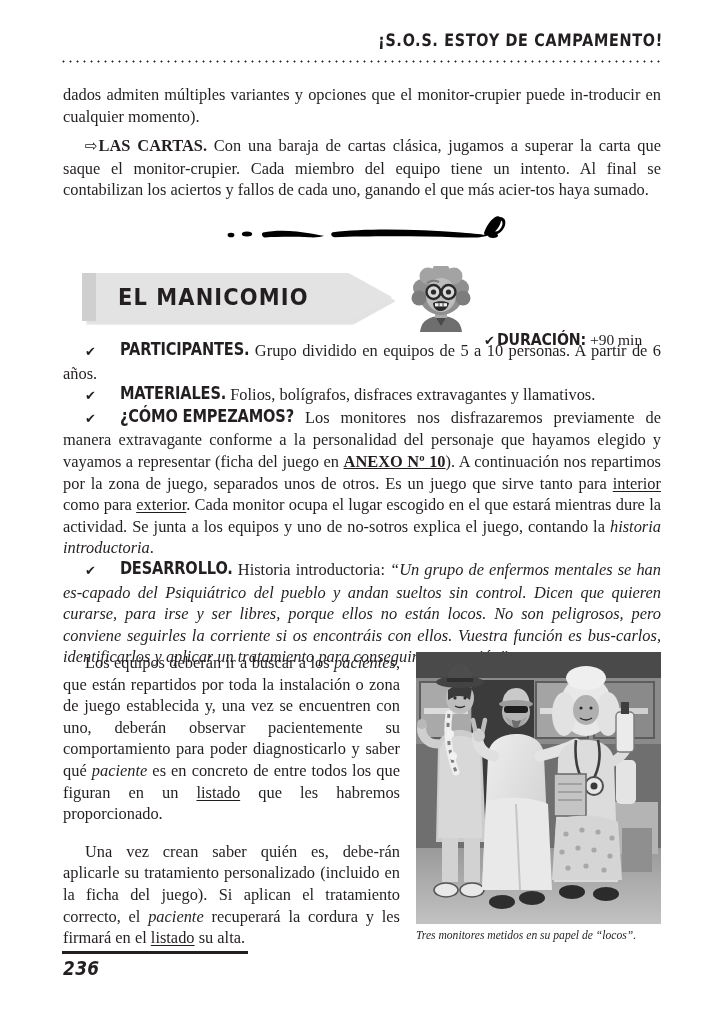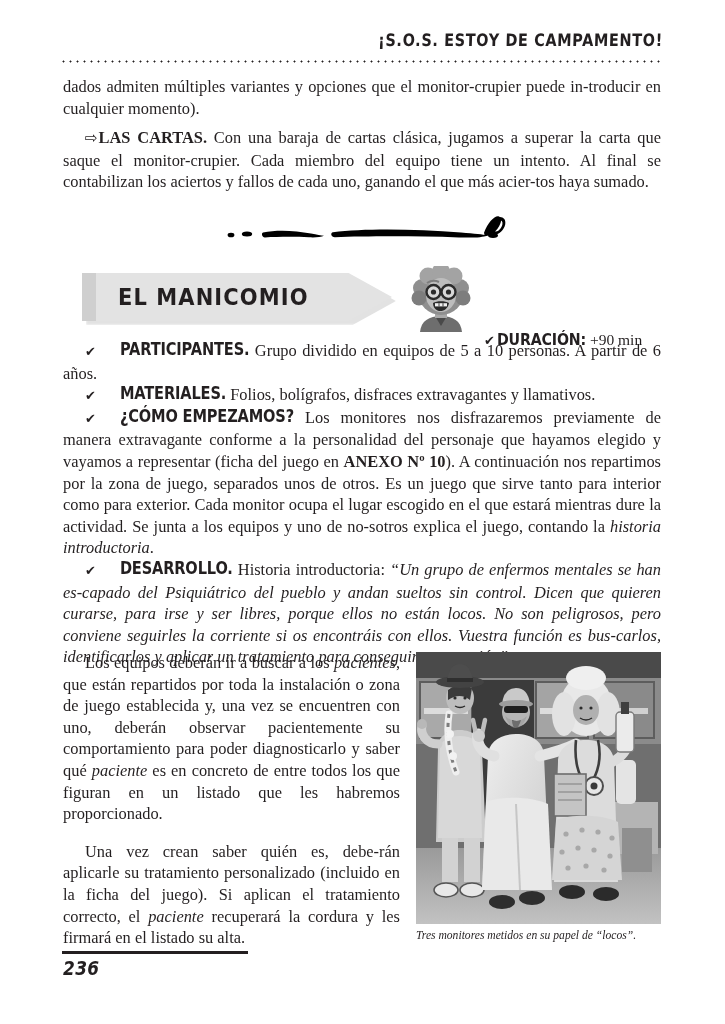--- a/index.html
+++ b/index.html
@@ -58,22 +58,22 @@
     margin: 0 0 0 0;
     font-size: 16.4px;
     line-height: 21.6px;
     text-align: justify;
     text-justify: inter-word;
     hyphens: manual;
   }
   .p-cont { text-indent: 0; }
   .p-ind  { text-indent: 22px; }
   .it { font-style: italic; }
-  .bd { font-weight: bold; }
-  .ul { text-underline-offset: 2px; }
+  .bd { font-weight: bold; text-decoration: underline; }
+  .ul { text-decoration: underline; text-underline-offset: 2px; }
 
   
   .lead {
     font-family: "DejaVu Sans", sans-serif;
     font-weight: bold;
     font-size: 14.6px;
     letter-spacing: -0.15px;
     transform: scaleY(1.16);
     display: inline-block;
     transform-origin: left bottom;
@@ -226,21 +226,21 @@
   }
 </style>
 </head>
 <body>
 
 <div class="runhead">
   <div class="runhead-title">¡S.O.S. ESTOY DE CAMPAMENTO!</div>
   <div class="runhead-dots"></div>
 </div>
 
-<div class="col" style="top:76px;">
+<div class="col" style="top:84px;">
   <p class="p-cont">dados admiten múltiples variantes y opciones que el monitor-crupier puede in-troducir en cualquier momento).</p>
 
   <p class="p-ind" style="margin-top:8px;">
     <span class="handarrow">⇨</span><span class="serif-bold">LAS CARTAS.</span><span> Con una baraja de cartas clásica, jugamos a superar la carta que saque el monitor-crupier. Cada miembro del equipo tiene un intento. Al final se contabilizan los aciertos y fallos de cada uno, ganando el que más acier-tos haya sumado.</span>
   </p>
 </div>
 
 <div class="divider">
   <svg viewBox="0 0 285 44" width="285" height="44" xmlns="http://www.w3.org/2000/svg">
     <g fill="#000000">

